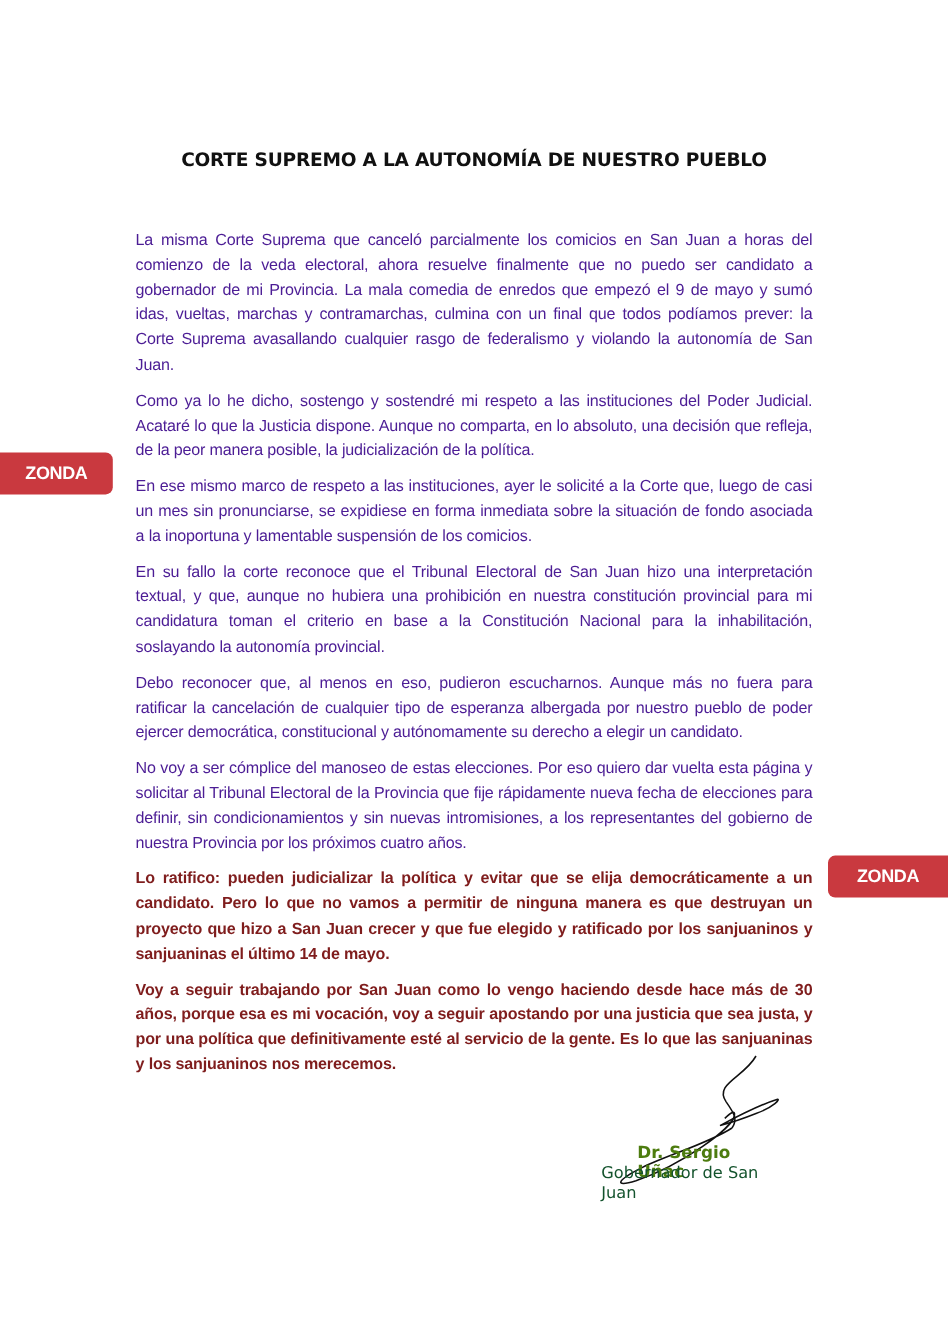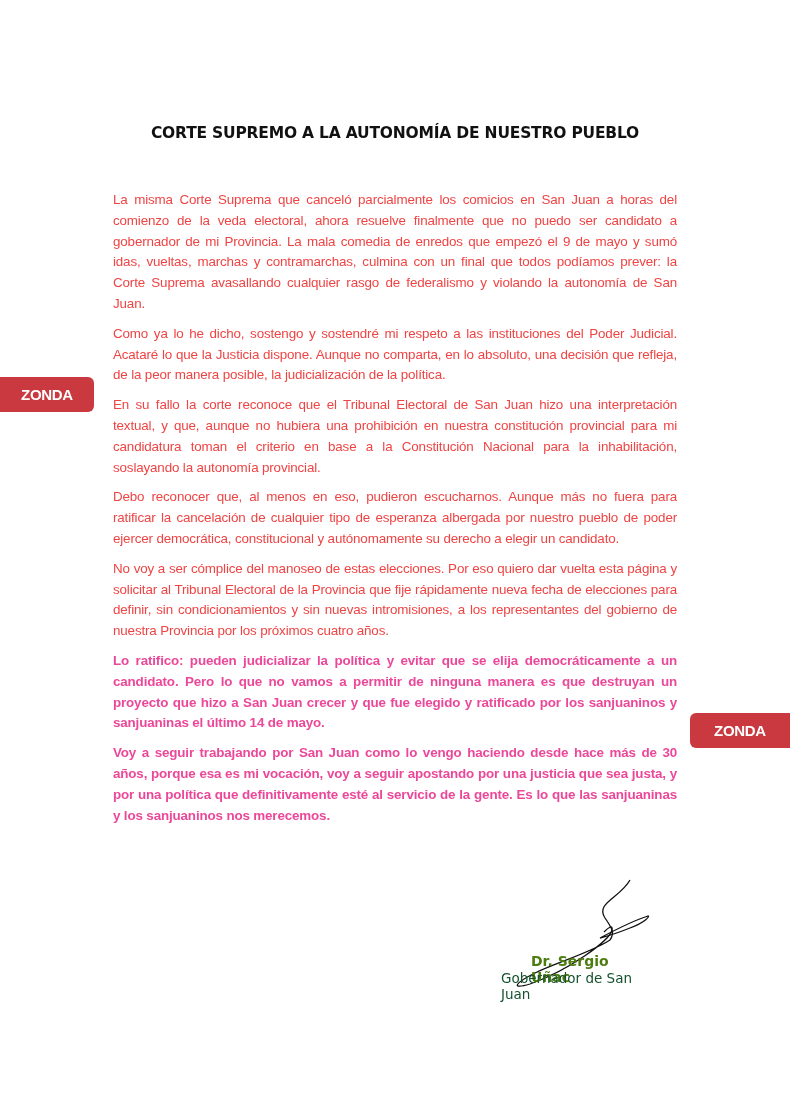--- a/index.html
+++ b/index.html
@@ -4,42 +4,43 @@
 <style>
   html, body { margin: 0; padding: 0; background: #ffffff; }
   body { width: 790px; height: 1118px; position: relative; overflow: hidden;
          font-family: "Liberation Sans", sans-serif; color: #1a1a1a; }
   .page { position: absolute; left: 0; top: 0; width: 632px; height: 1118px; background: #fff; }
   .title { position: absolute; left: 0; width: 790px; top: 124px; text-align: center;
            font-family: "DejaVu Sans", sans-serif; font-weight: bold; font-size: 15.5px;
            letter-spacing: -0.2px; color: #111; }
   .body { position: absolute; left: 113px; width: 564px; top: 190px; }
   .para { margin: 0 0 9px 0; font-size: 13.4px; line-height: 20.8px; text-align: justify;
-          color: #ef4444; letter-spacing: -0.15px; }
-  .para.bold { font-weight: bold; color: #ec4899; }
+          color: #4c1d95; letter-spacing: -0.15px; }
+  .para.bold { font-weight: bold; color: #7f1d1d; }
   .badge { position: absolute; width: 100px; height: 35px; background: #c9393f;
            color: #fff; font-weight: bold; font-size: 15px; display: flex;
            align-items: center; justify-content: center; letter-spacing: -0.3px; }
   .badge.left { left: -6px; top: 377px; border-radius: 0 6px 6px 0; padding-left: 6px; box-sizing: border-box; }
   .badge.right { left: 690px; top: 713px; width: 106px; border-radius: 6px 0 0 6px; padding-right: 6px; box-sizing: border-box; }
   .signature { position: absolute; left: 500px; top: 878px; width: 180px; height: 110px; }
   .sig-name { position: absolute; left: 531px; top: 953px; font-family: "DejaVu Sans", sans-serif;
               font-weight: bold; font-size: 14px; color: #4d7c0f; }
   .sig-role { position: absolute; left: 501px; top: 970px; font-family: "DejaVu Sans", sans-serif;
               font-size: 13.5px; color: #14532d; }
 </style>
 </head>
 <body>
 
 <div class="page">
   <div class="title">CORTE SUPREMO A LA AUTONOMÍA DE NUESTRO PUEBLO</div>
 
   <div class="body">
     <p class="para">La misma Corte Suprema que canceló parcialmente los comicios en San Juan a horas del comienzo de la veda electoral, ahora resuelve finalmente que no puedo ser candidato a gobernador de mi Provincia. La mala comedia de enredos que empezó el 9 de mayo y sumó idas, vueltas, marchas y contramarchas, culmina con un final que todos podíamos prever: la Corte Suprema avasallando cualquier rasgo de federalismo y violando la autonomía de San Juan.</p>
     <p class="para">Como ya lo he dicho, sostengo y sostendré mi respeto a las instituciones del Poder Judicial. Acataré lo que la Justicia dispone. Aunque no comparta, en lo absoluto, una decisión que refleja, de la peor manera posible, la judicialización de la política.</p>
+    <p class="para">En ese mismo marco de respeto a las instituciones, ayer le solicité a la Corte que, luego de casi un mes sin pronunciarse, se expidiese en forma inmediata sobre la situación de fondo asociada a la inoportuna y lamentable suspensión de los comicios.</p>
     <p class="para">En su fallo la corte reconoce que el Tribunal Electoral de San Juan hizo una interpretación textual, y que, aunque no hubiera una prohibición en nuestra constitución provincial para mi candidatura toman el criterio en base a la Constitución Nacional para la inhabilitación, soslayando la autonomía provincial.</p>
     <p class="para">Debo reconocer que, al menos en eso, pudieron escucharnos. Aunque más no fuera para ratificar la cancelación de cualquier tipo de esperanza albergada por nuestro pueblo de poder ejercer democrática, constitucional y autónomamente su derecho a elegir un candidato.</p>
     <p class="para">No voy a ser cómplice del manoseo de estas elecciones. Por eso quiero dar vuelta esta página y solicitar al Tribunal Electoral de la Provincia que fije rápidamente nueva fecha de elecciones para definir, sin condicionamientos y sin nuevas intromisiones, a los representantes del gobierno de nuestra Provincia por los próximos cuatro años.</p>
     <p class="para bold">Lo ratifico: pueden judicializar la política y evitar que se elija democráticamente a un candidato. Pero lo que no vamos a permitir de ninguna manera es que destruyan un proyecto que hizo a San Juan crecer y que fue elegido y ratificado por los sanjuaninos y sanjuaninas el último 14 de mayo.</p>
     <p class="para bold">Voy a seguir trabajando por San Juan como lo vengo haciendo desde hace más de 30 años, porque esa es mi vocación, voy a seguir apostando por una justicia que sea justa, y por una política que definitivamente esté al servicio de la gente. Es lo que las sanjuaninas y los sanjuaninos nos merecemos.</p>
   </div>
 
   <svg class="signature" viewBox="0 0 180 110">
     <path d="M130 2 C 120 20, 95 25, 105 40 C 112 50, 115 55, 110 62" fill="none" stroke="#111" stroke-width="1.3"></path>
     <path d="M110 62 C 90 75, 55 85, 35 95 C 15 105, 10 112, 30 106 C 70 92, 110 62, 112 52 C 113 46, 108 50, 104 54" fill="none" stroke="#111" stroke-width="1.3"></path>

